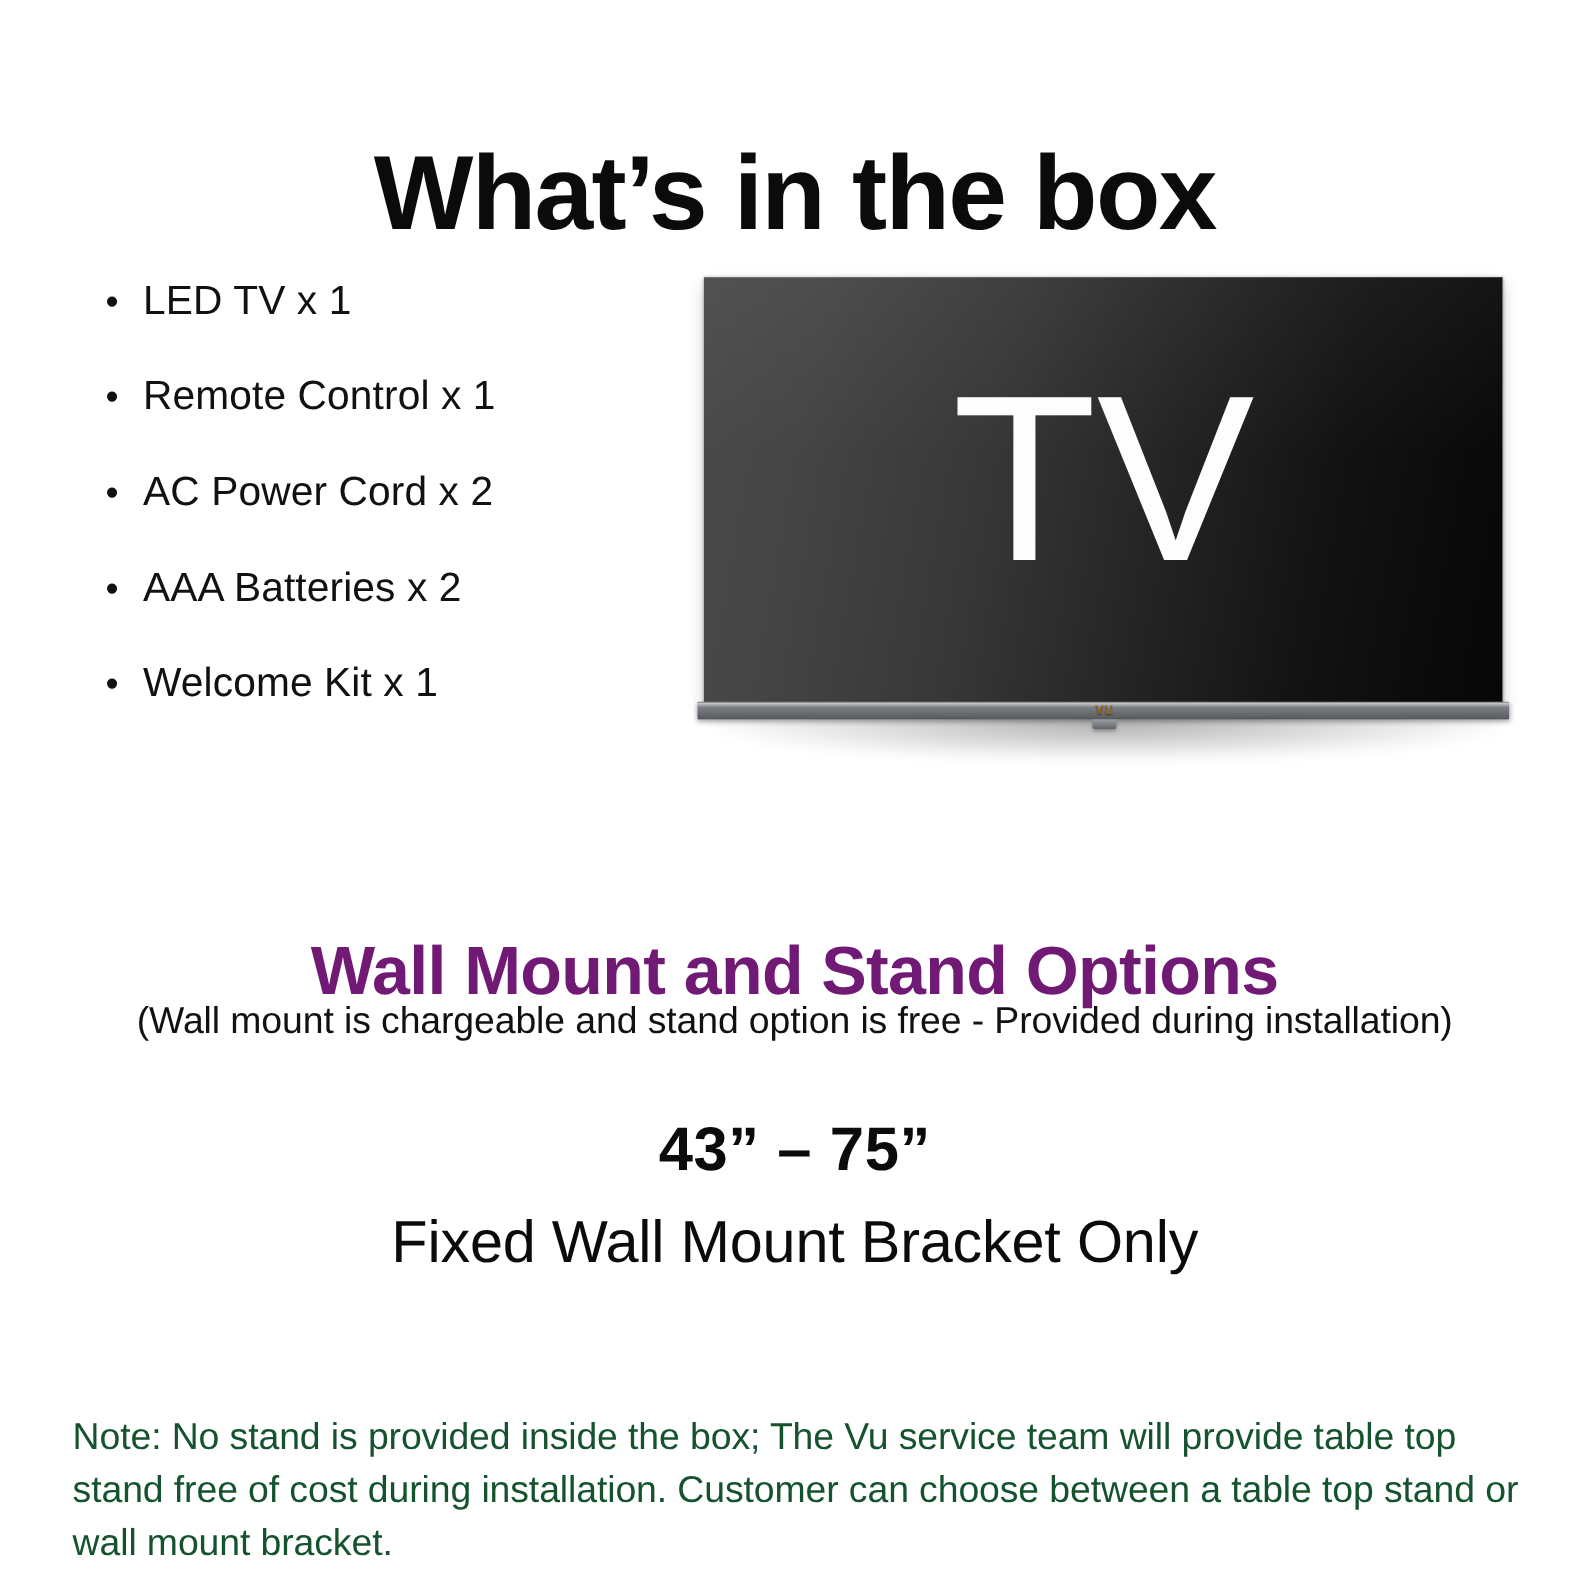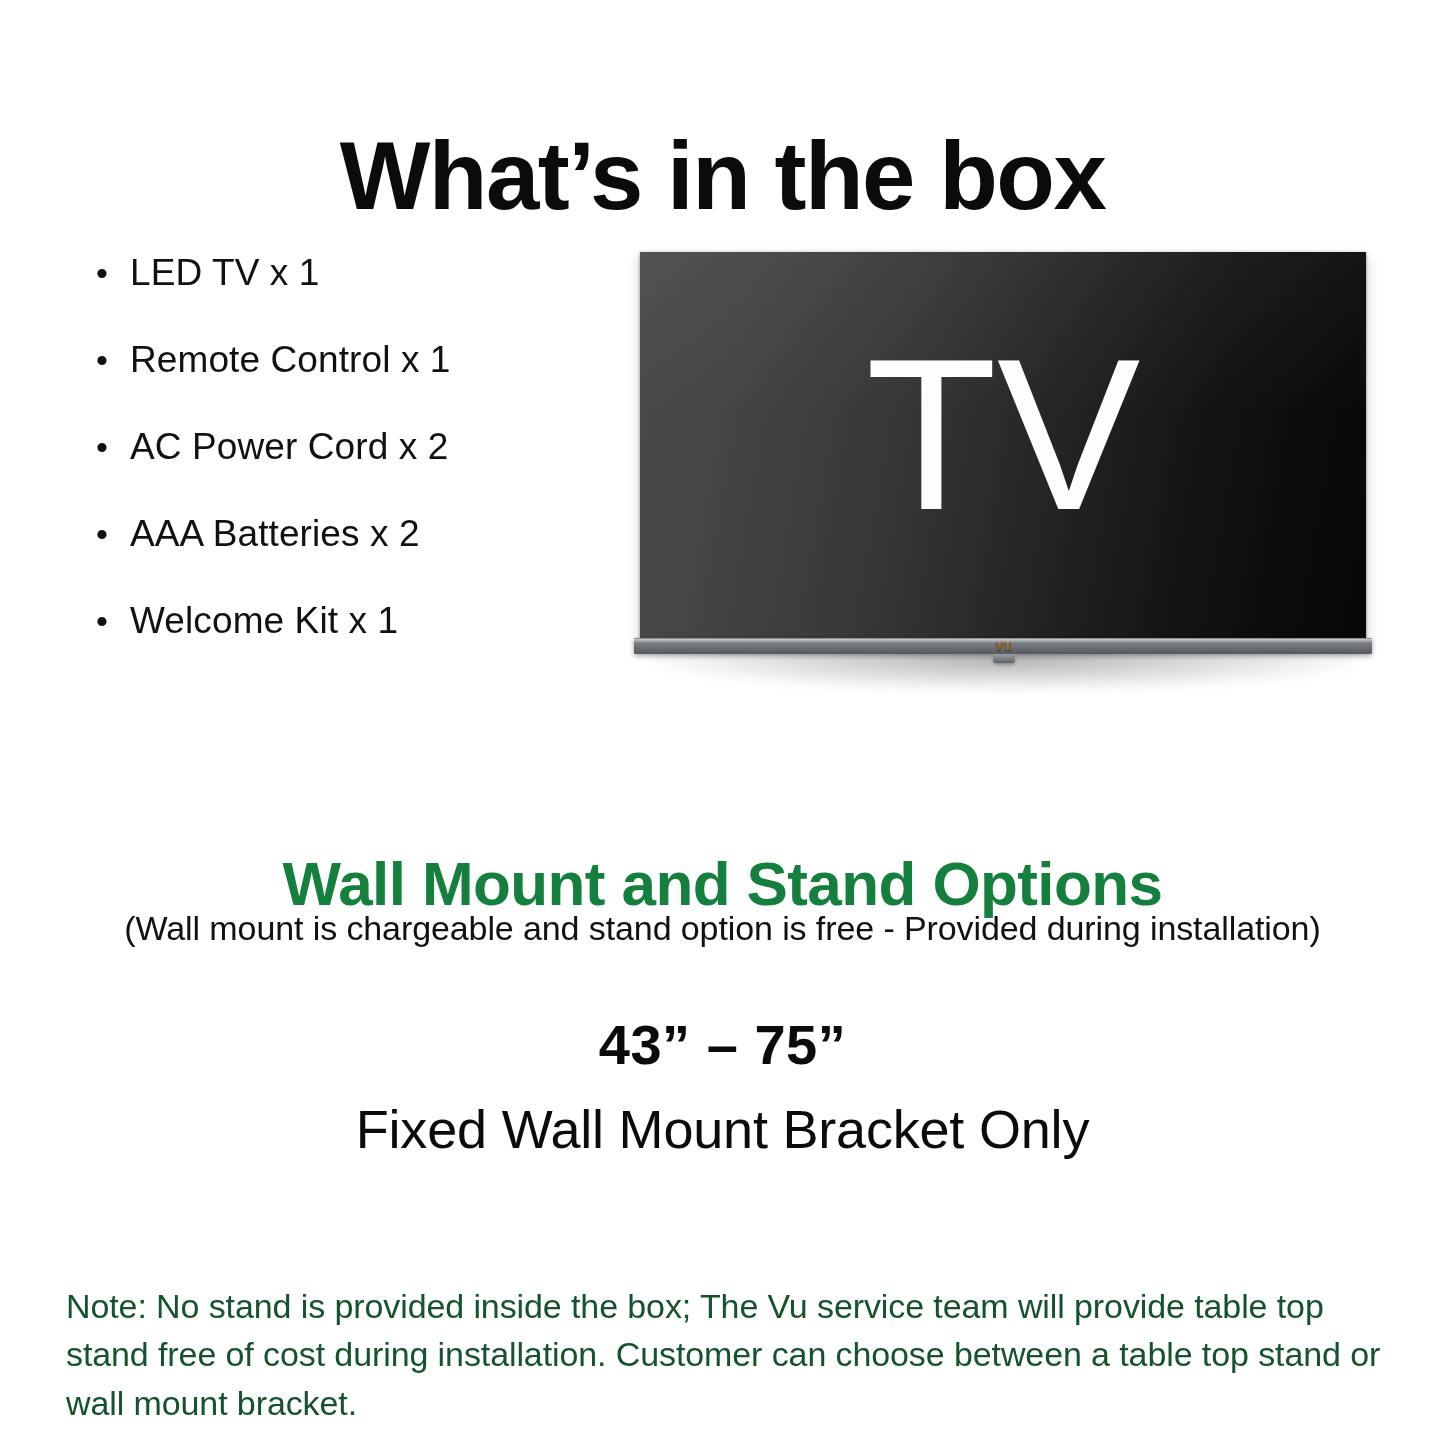--- a/index.html
+++ b/index.html
@@ -182,21 +182,21 @@
   .section-heading {
     position: absolute;
     left: 0;
     top: 800px;
     width: 1445px;
     text-align: center;
     font-size: 62px;
     font-weight: 700;
     letter-spacing: -0.6px;
     line-height: 1.05;
-    color: #15803d;
+    color: #701a75;
   }
   .section-subheading {
     position: absolute;
     left: 0;
     top: 874px;
     width: 1445px;
     text-align: center;
     font-size: 34px;
     font-weight: 400;
     letter-spacing: -0.1px;

